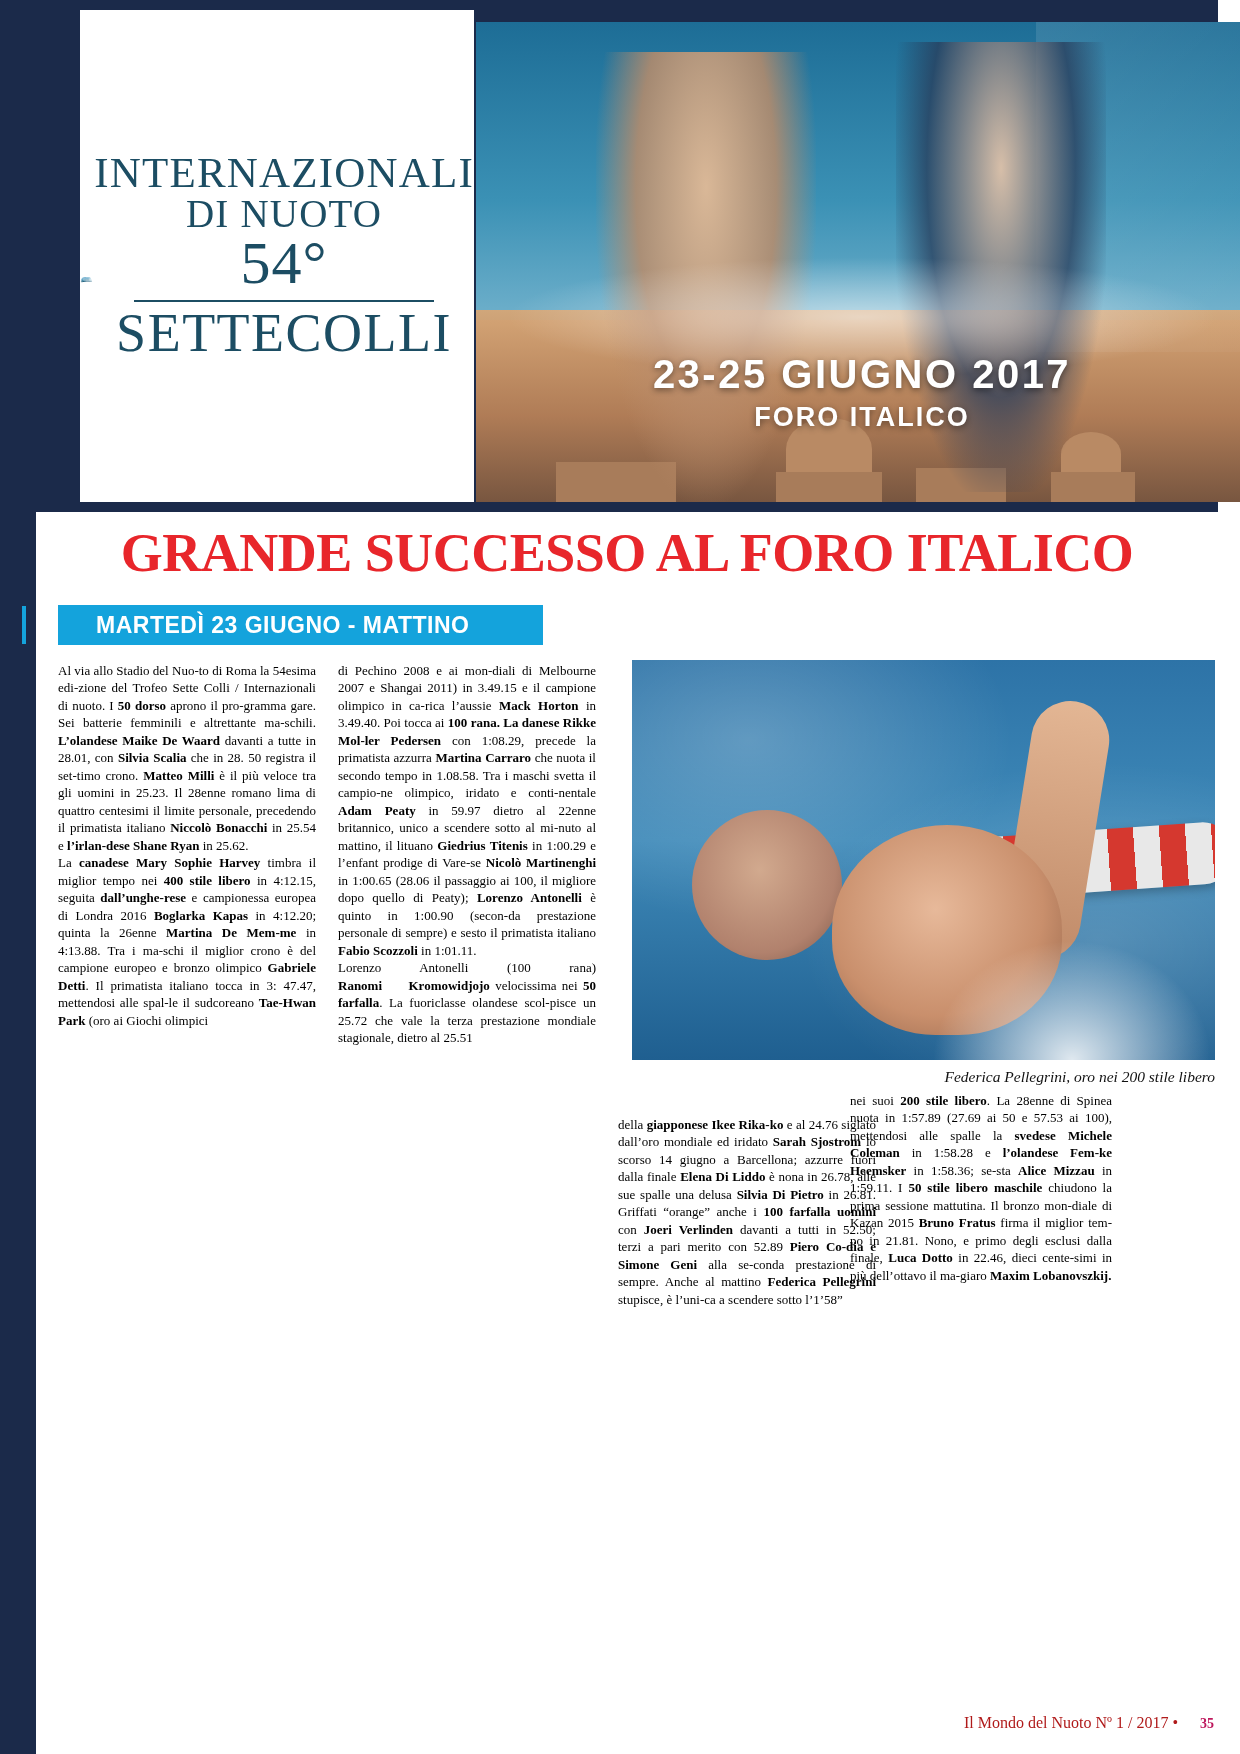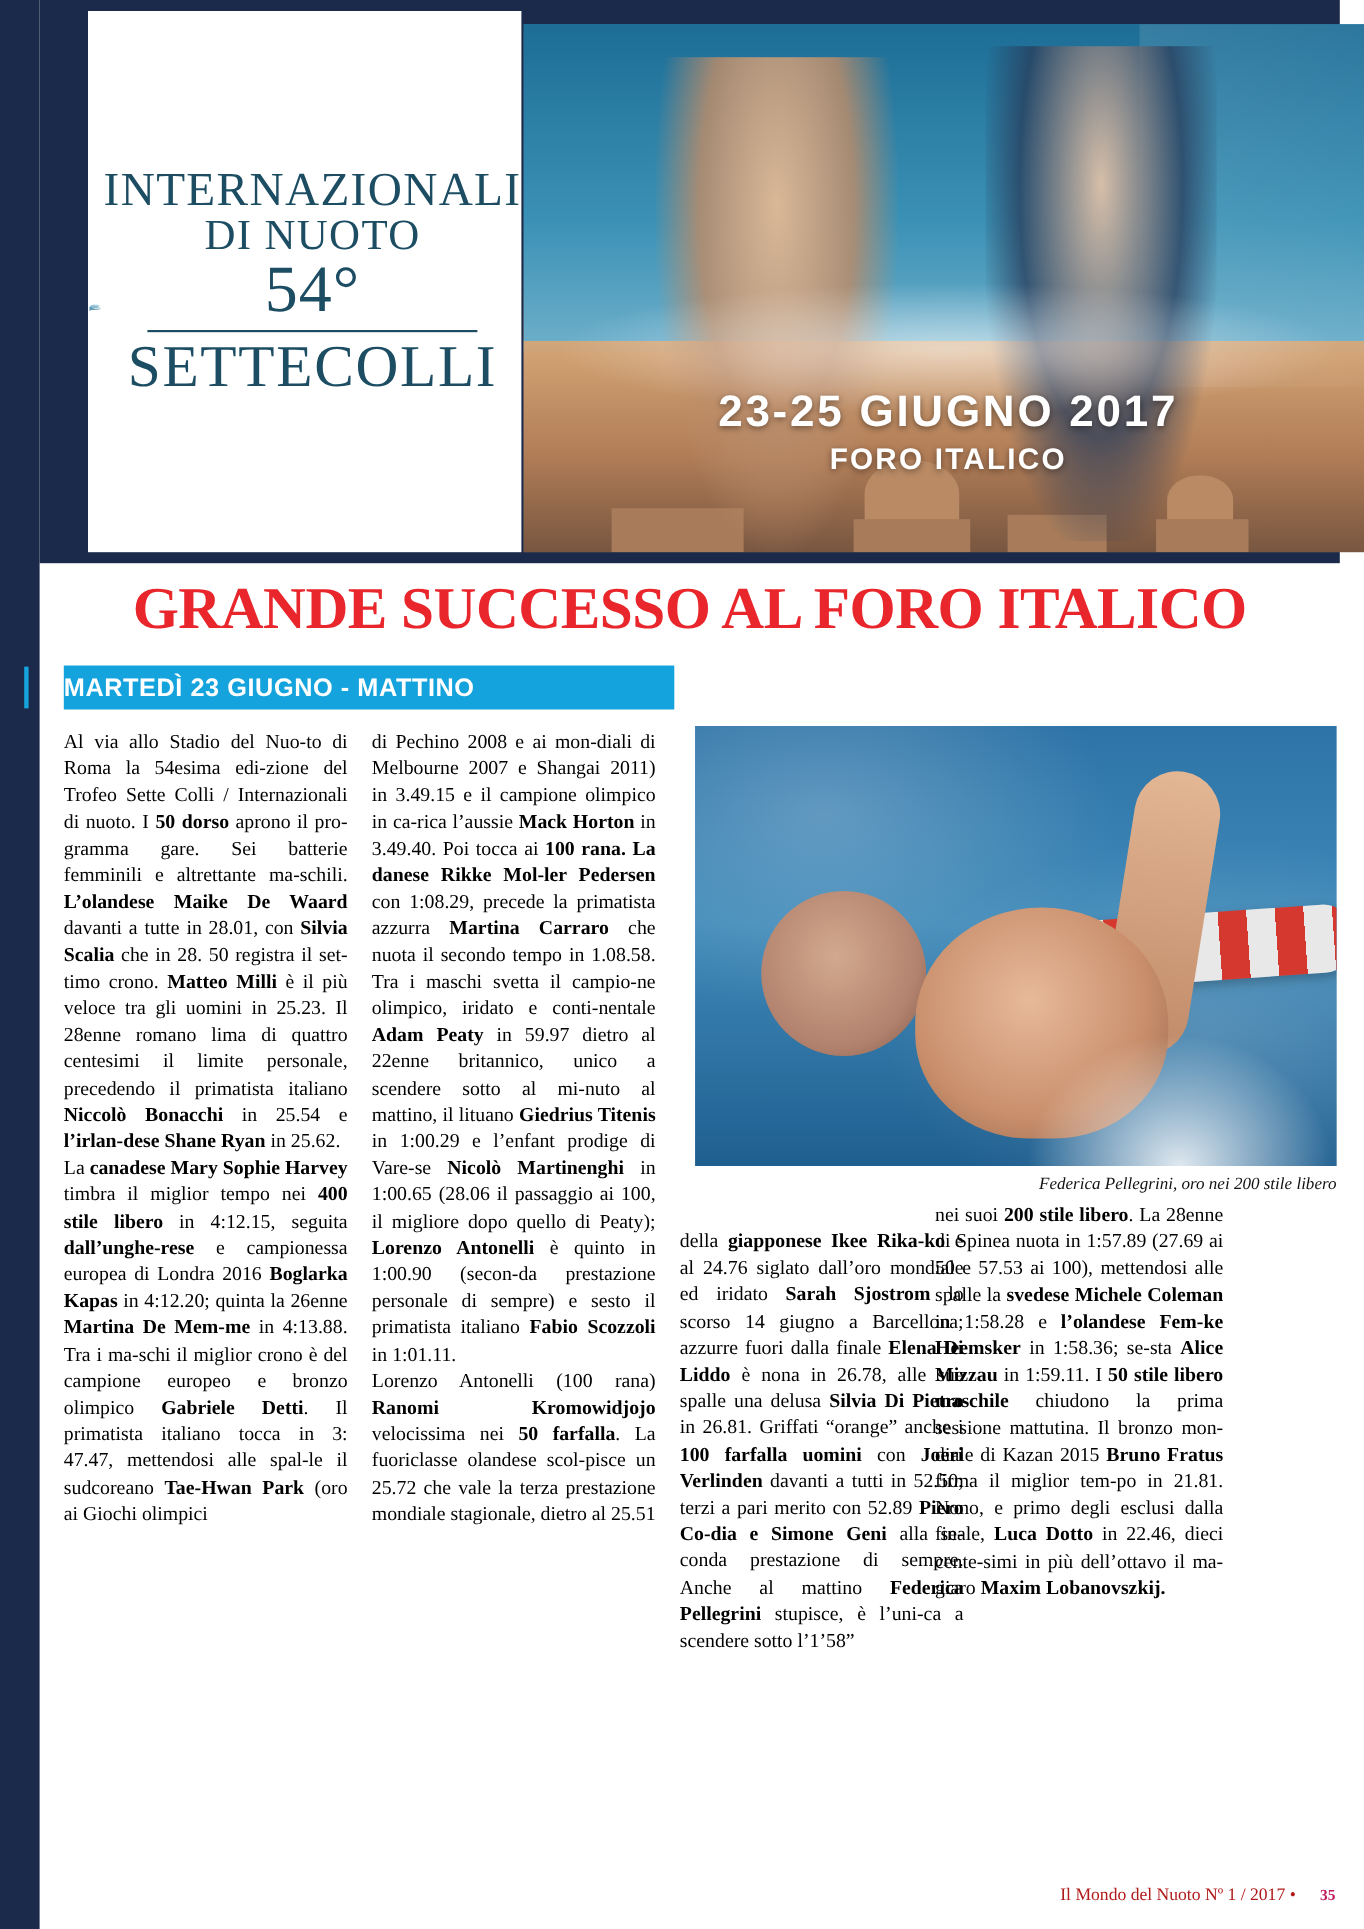--- a/index.html
+++ b/index.html
@@ -177,30 +177,31 @@
     color: #e8262b;
     font-family: Liberation Serif, serif;
     font-weight: bold;
     font-size: 54px;
     letter-spacing: -0.5px;
   }
   
   .section-header {
     position: absolute;
     left: 58px; top: 605px;
-    width: 555px;
+    width: 485px;
     height: 40px;
     background: #14a3dc;
     color: #ffffff;
     font-family: "Liberation Sans", sans-serif;
     font-weight: bold;
     font-size: 23px;
     letter-spacing: 0.5px;
     display: flex;
     align-items: center;
+    padding-left: 38px;
     box-sizing: border-box;
   }
   .hdr-rule {
     position: absolute;
     left: 22px; top: 606px;
     width: 4px; height: 38px;
     background: #14a3dc;
   }
   
   .photo-right {
@@ -264,21 +265,21 @@
     text-align: right;
     font-family: "Liberation Serif", serif;
     font-style: italic;
     font-size: 15.5px;
     color: #111;
   }
   
   .col {
     position: absolute;
     font-family: "Liberation Serif", serif;
-    font-size: 18px;
+    font-size: 13px;
     line-height: 1.345;
     text-align: justify;
     color: #000;
     hyphens: manual;
   }
   .col p { margin: 0; }
   .col1 { left: 58px;  top: 662px; width: 258px; }
   .col2 { left: 338px; top: 662px; width: 258px; }
   .col3 { left: 618px; top: 1092px; width: 258px; margin-top: 24px; }
   .col4 { left: 850px; top: 1092px; width: 262px; }

